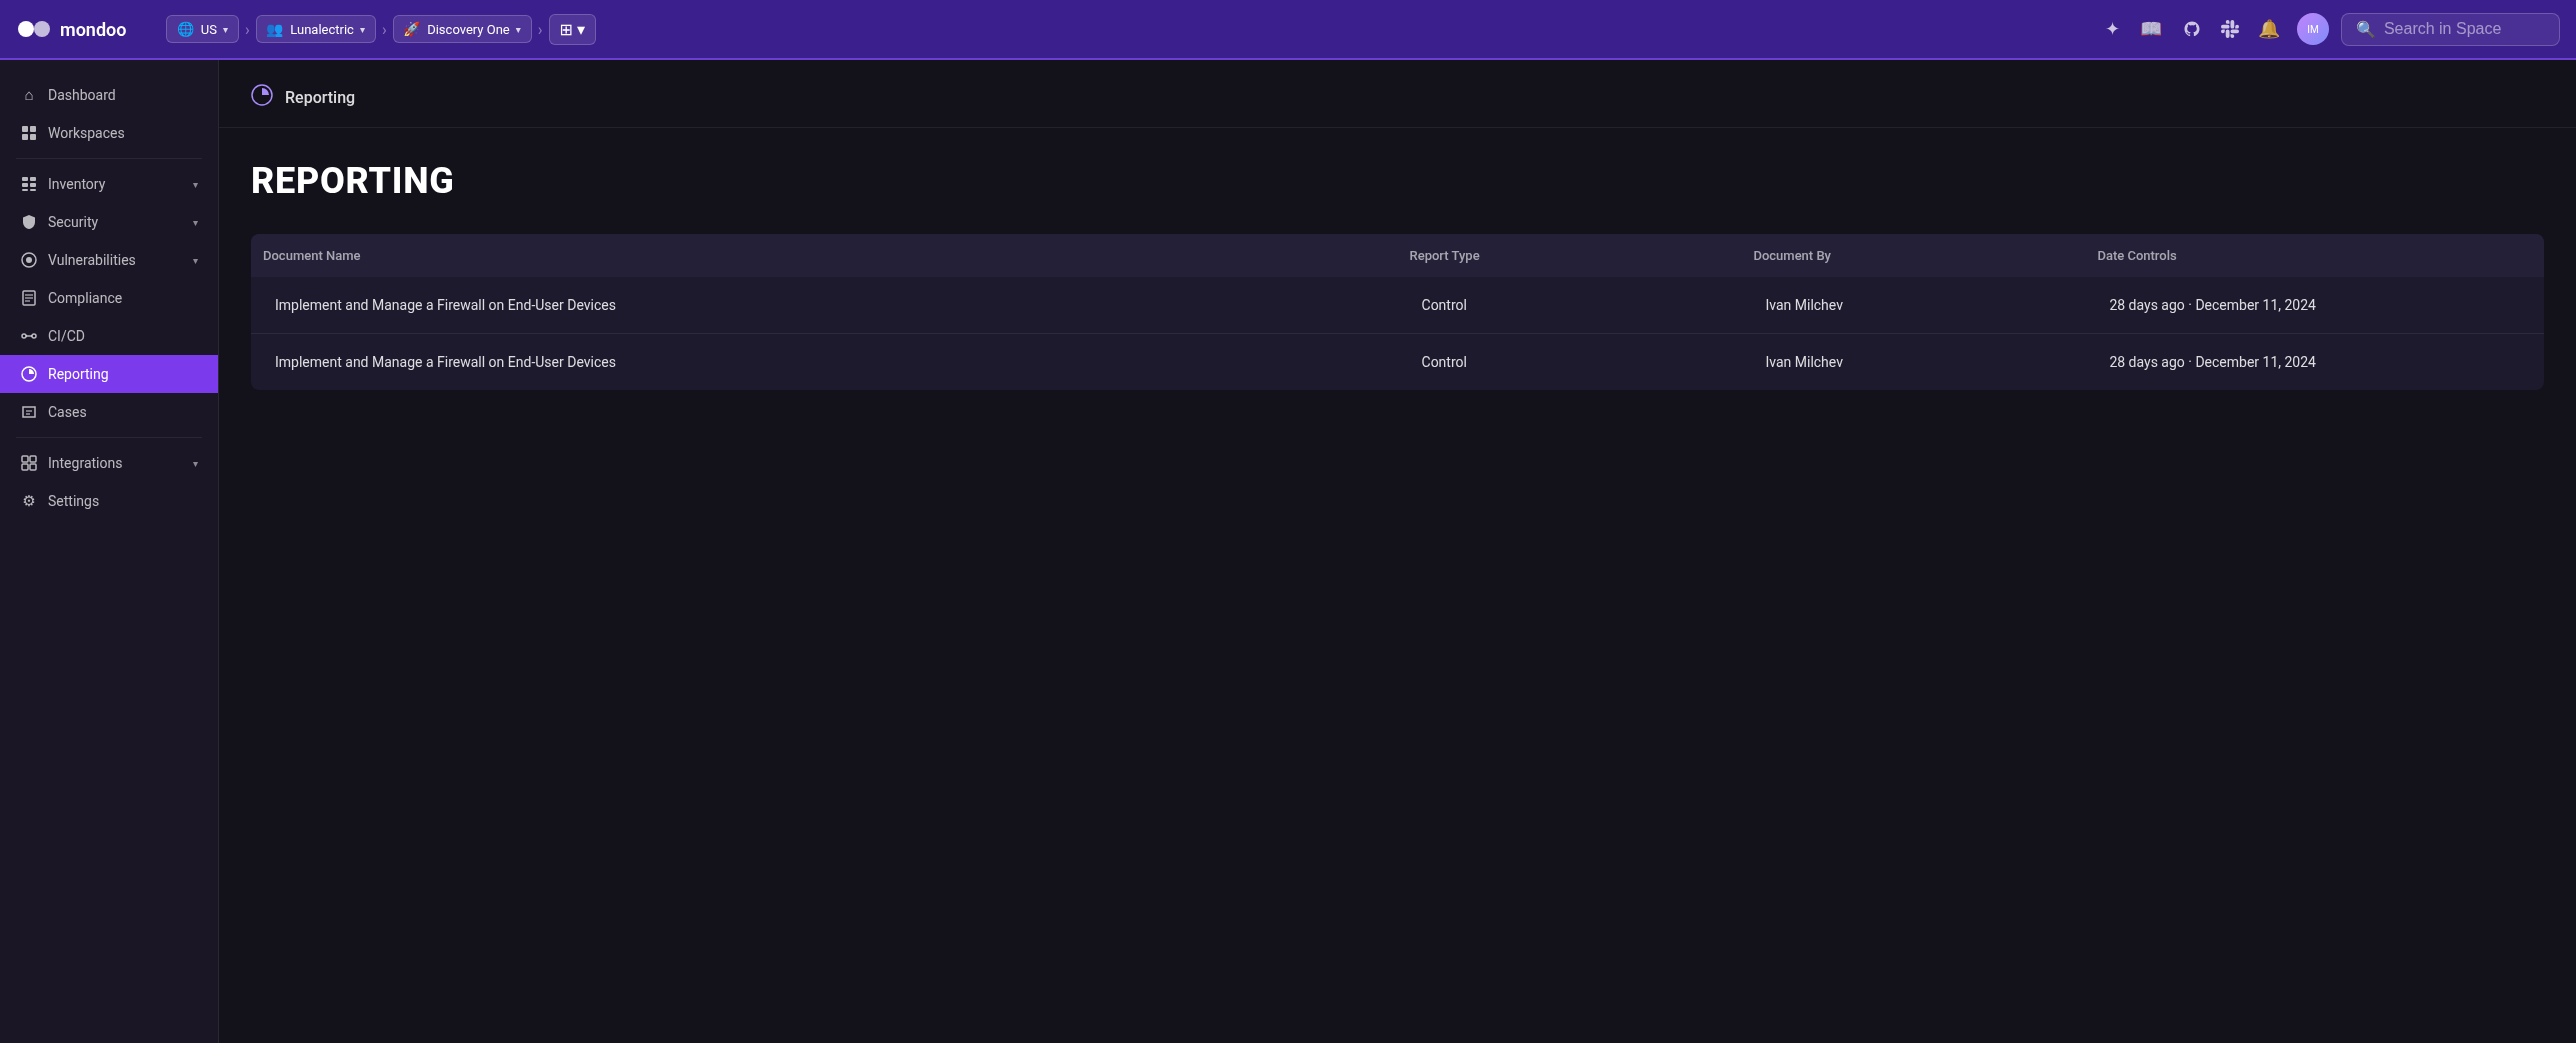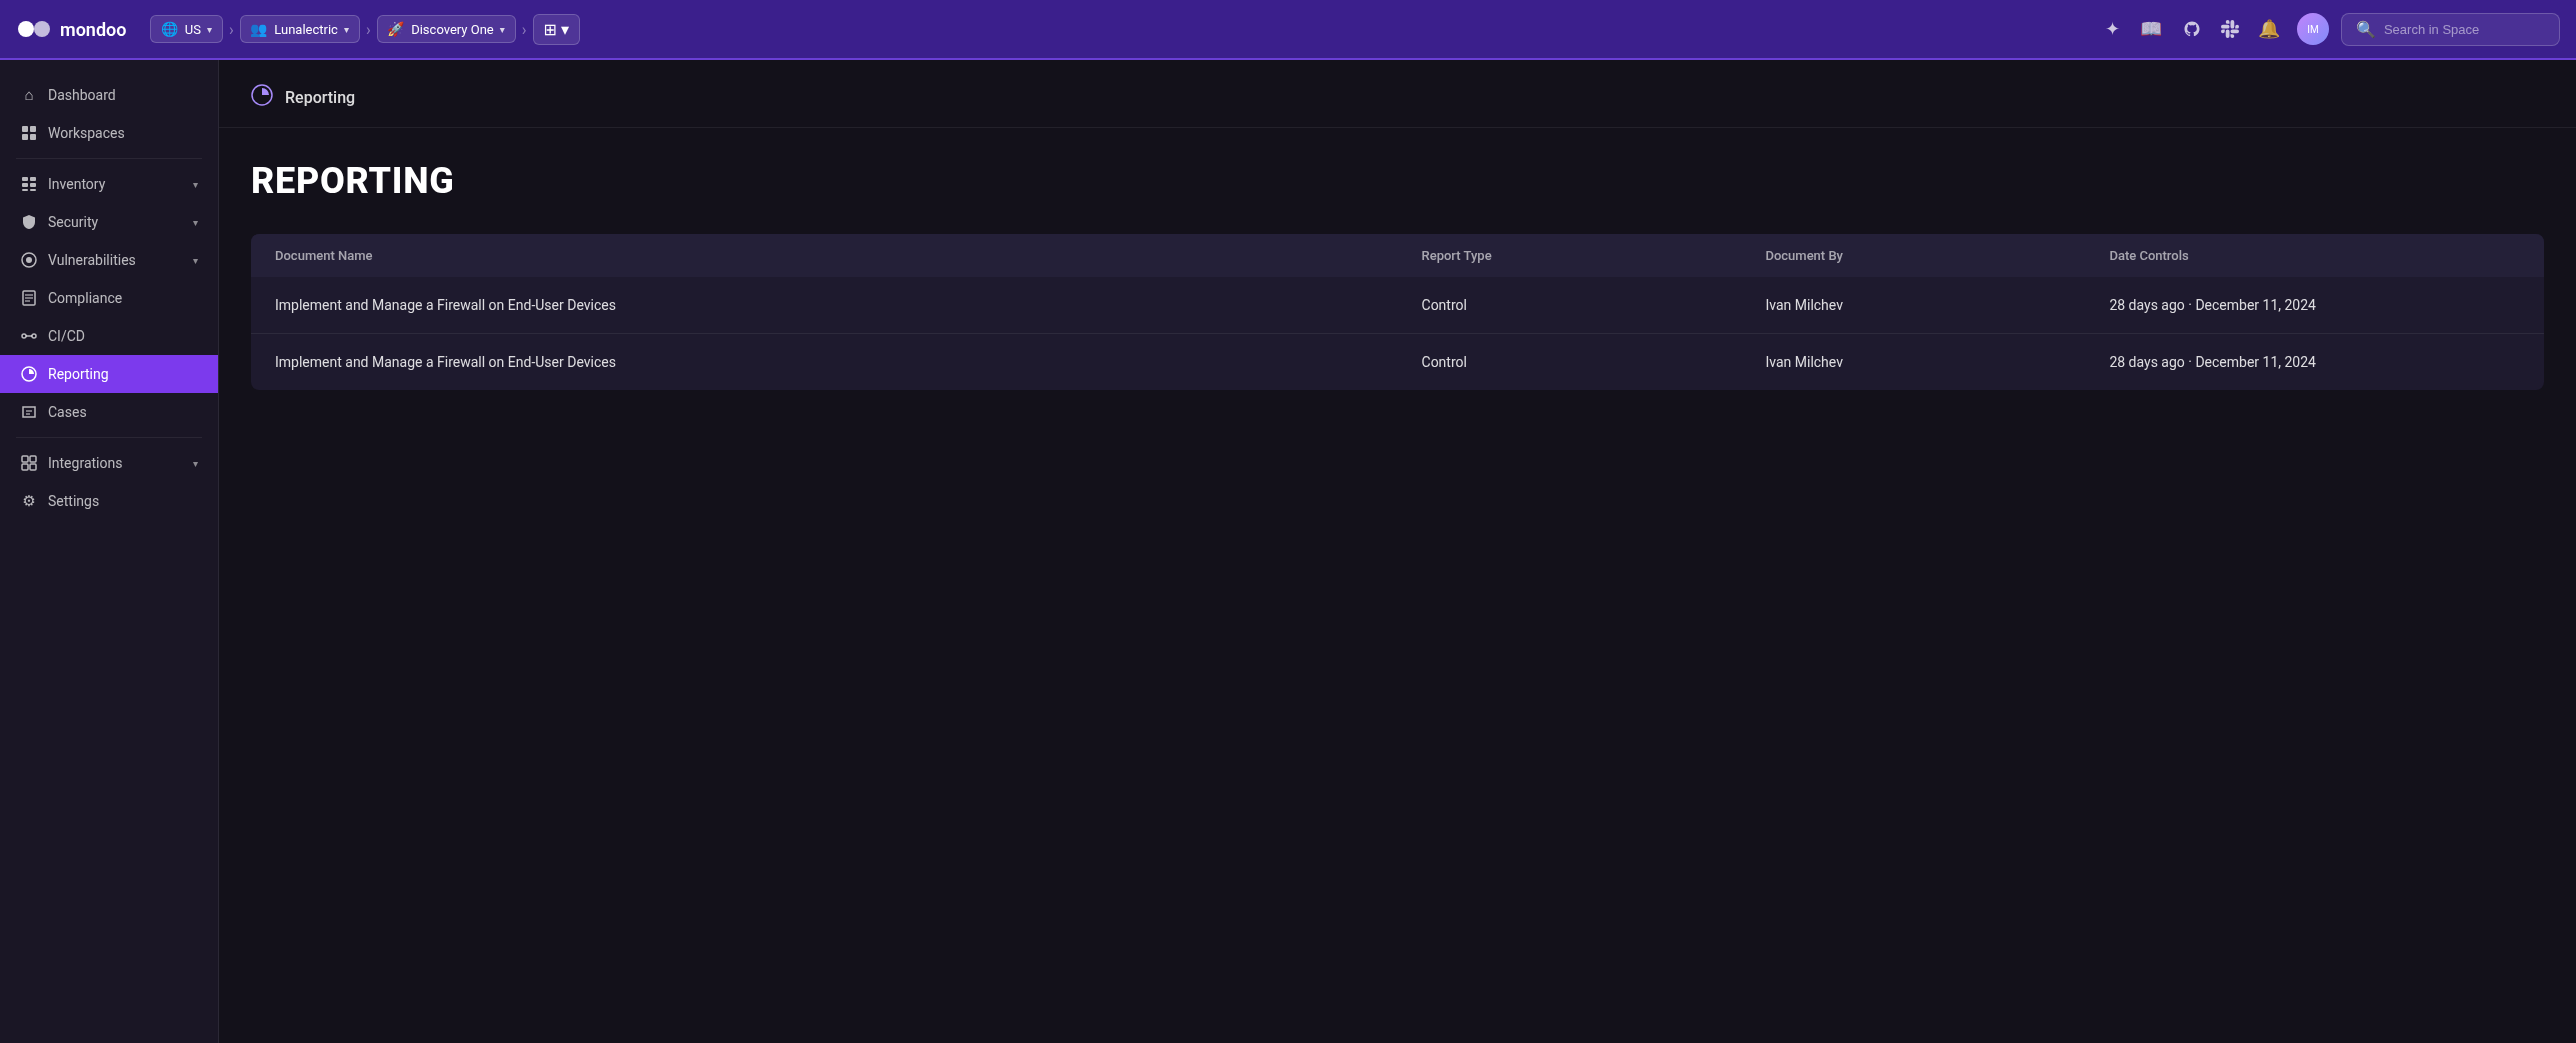--- a/index.html
+++ b/index.html
@@ -21,21 +21,21 @@
       align-items: center;
       padding: 0 16px;
       gap: 8px;
       flex-shrink: 0;
       border-bottom: 2px solid #6b3fd4;
     }
     .logo {
       display: flex;
       align-items: center;
       gap: 8px;
-      margin-right: 16px;
+      margin-right: 32px;
     }
     .logo-icon {
       width: 36px;
       height: 36px;
     }
     .logo-text {
       color: #fff;
       font-size: 18px;
       font-weight: 600;
     }
@@ -113,21 +113,21 @@
       border-radius: 8px;
       padding: 6px 14px;
       width: 219px;
       cursor: text;
     }
     .search-bar input {
       background: none;
       border: none;
       outline: none;
       color: rgba(255,255,255,0.6);
-      font-size: 13px;
+      font-size: 16px;
       width: 100%;
     }
     .search-bar input::placeholder { color: rgba(255,255,255,0.5); }
 
     
     .app-body {
       display: flex;
       flex: 1;
       overflow: hidden;
     }
@@ -219,21 +219,21 @@
       border-collapse: collapse;
       background: #1e1a2e;
       border-radius: 8px;
       overflow: hidden;
     }
     .report-table th {
       background: #242038;
       color: rgba(255,255,255,0.6);
       font-size: 13px;
       font-weight: 500;
-      padding: 14px 24px;
+      padding: 14px 12px;
       text-align: left;
     }
     .report-table td {
       padding: 20px 24px;
       font-size: 14px;
       color: rgba(255,255,255,0.85);
       border-bottom: 1px solid rgba(255,255,255,0.07);
     }
     .report-table tr:last-child td {
       border-bottom: none;

